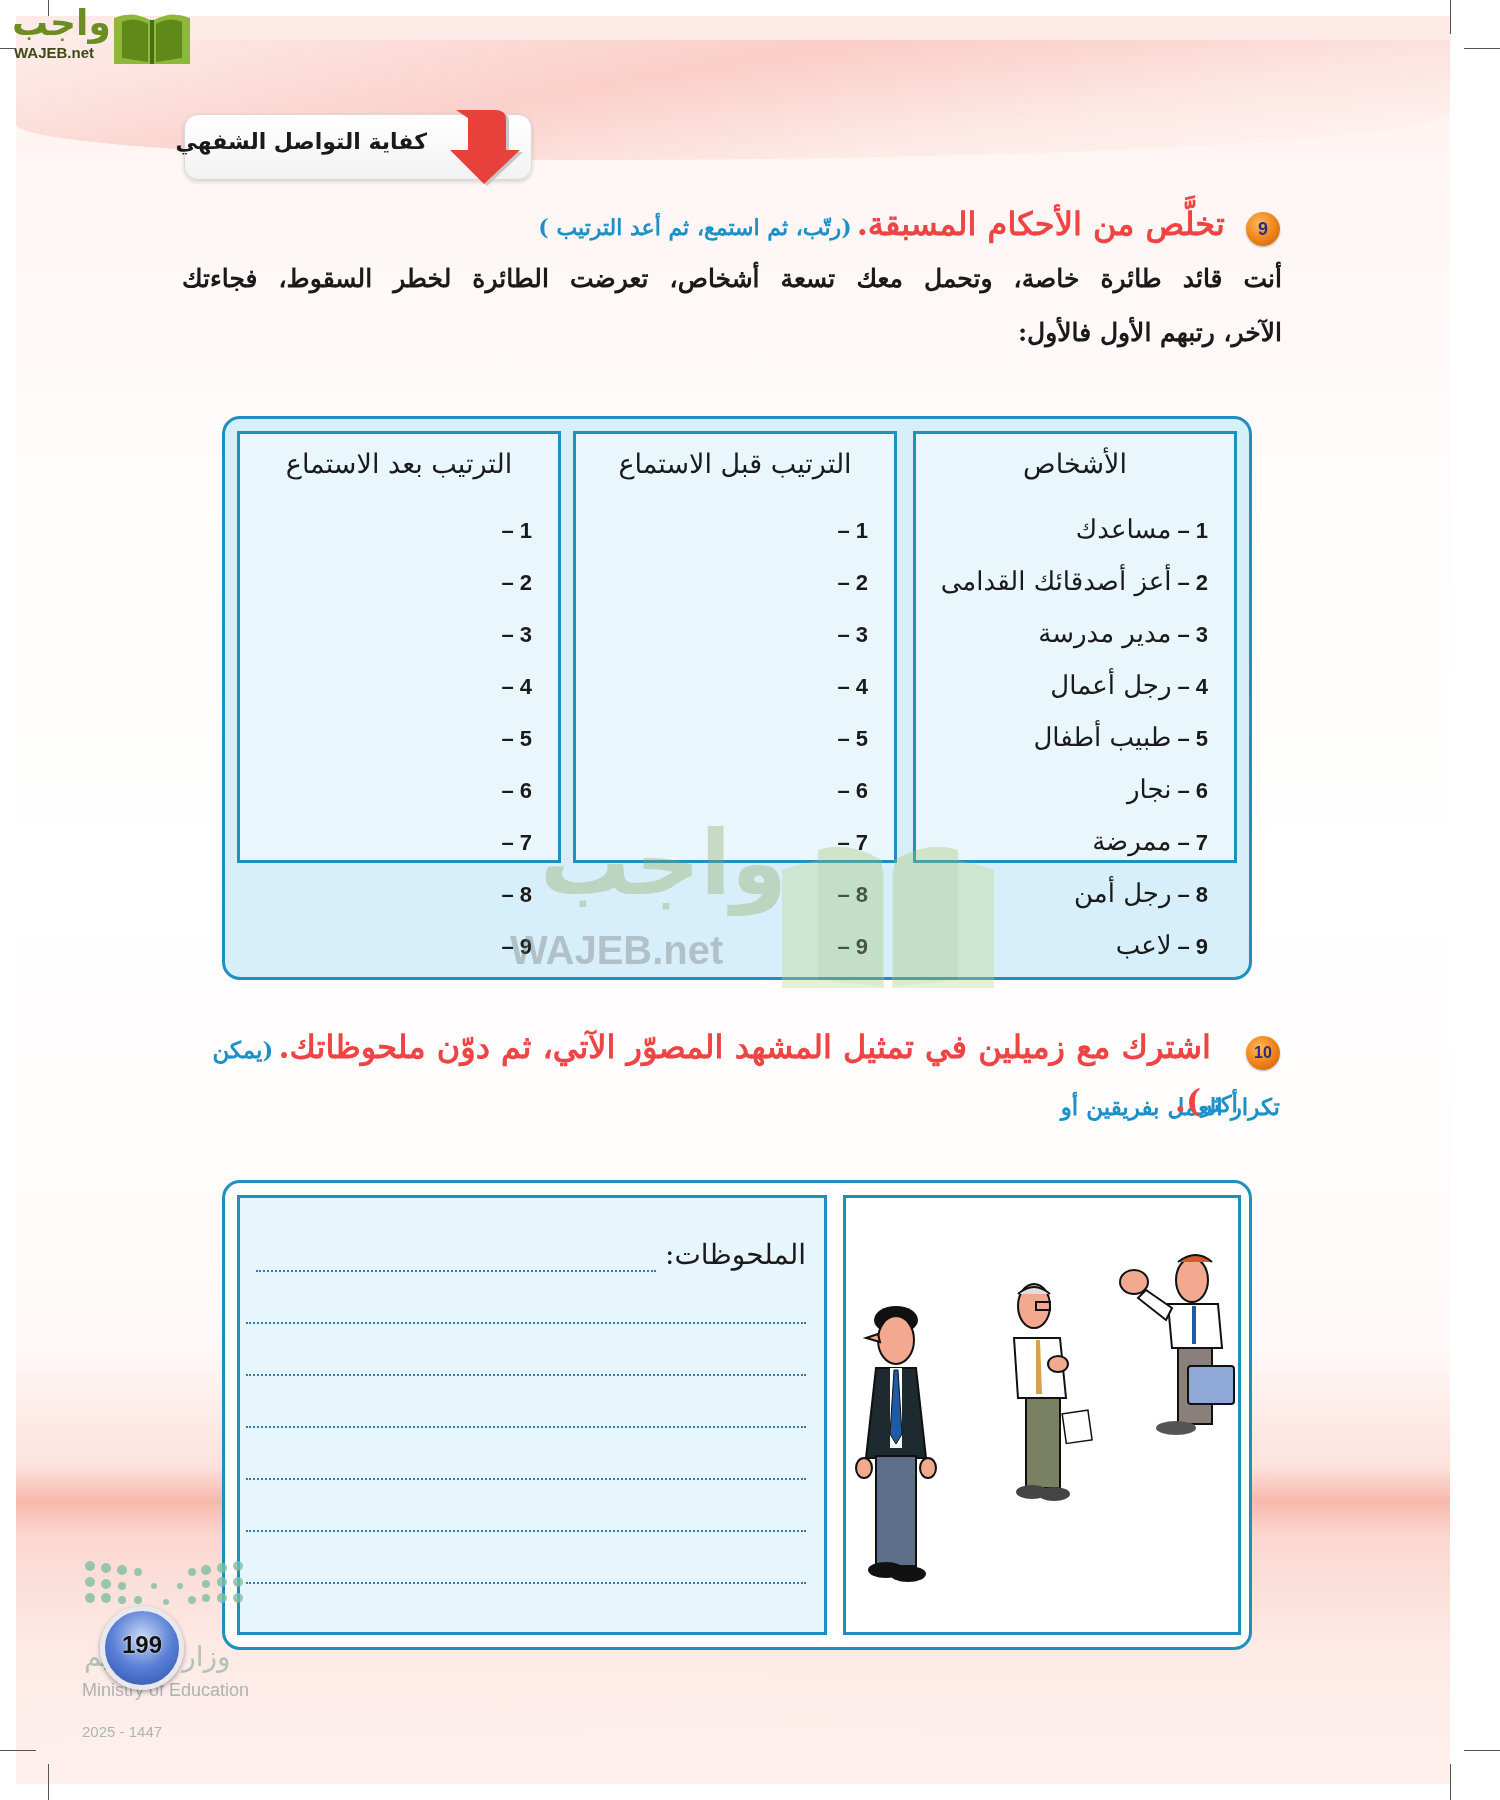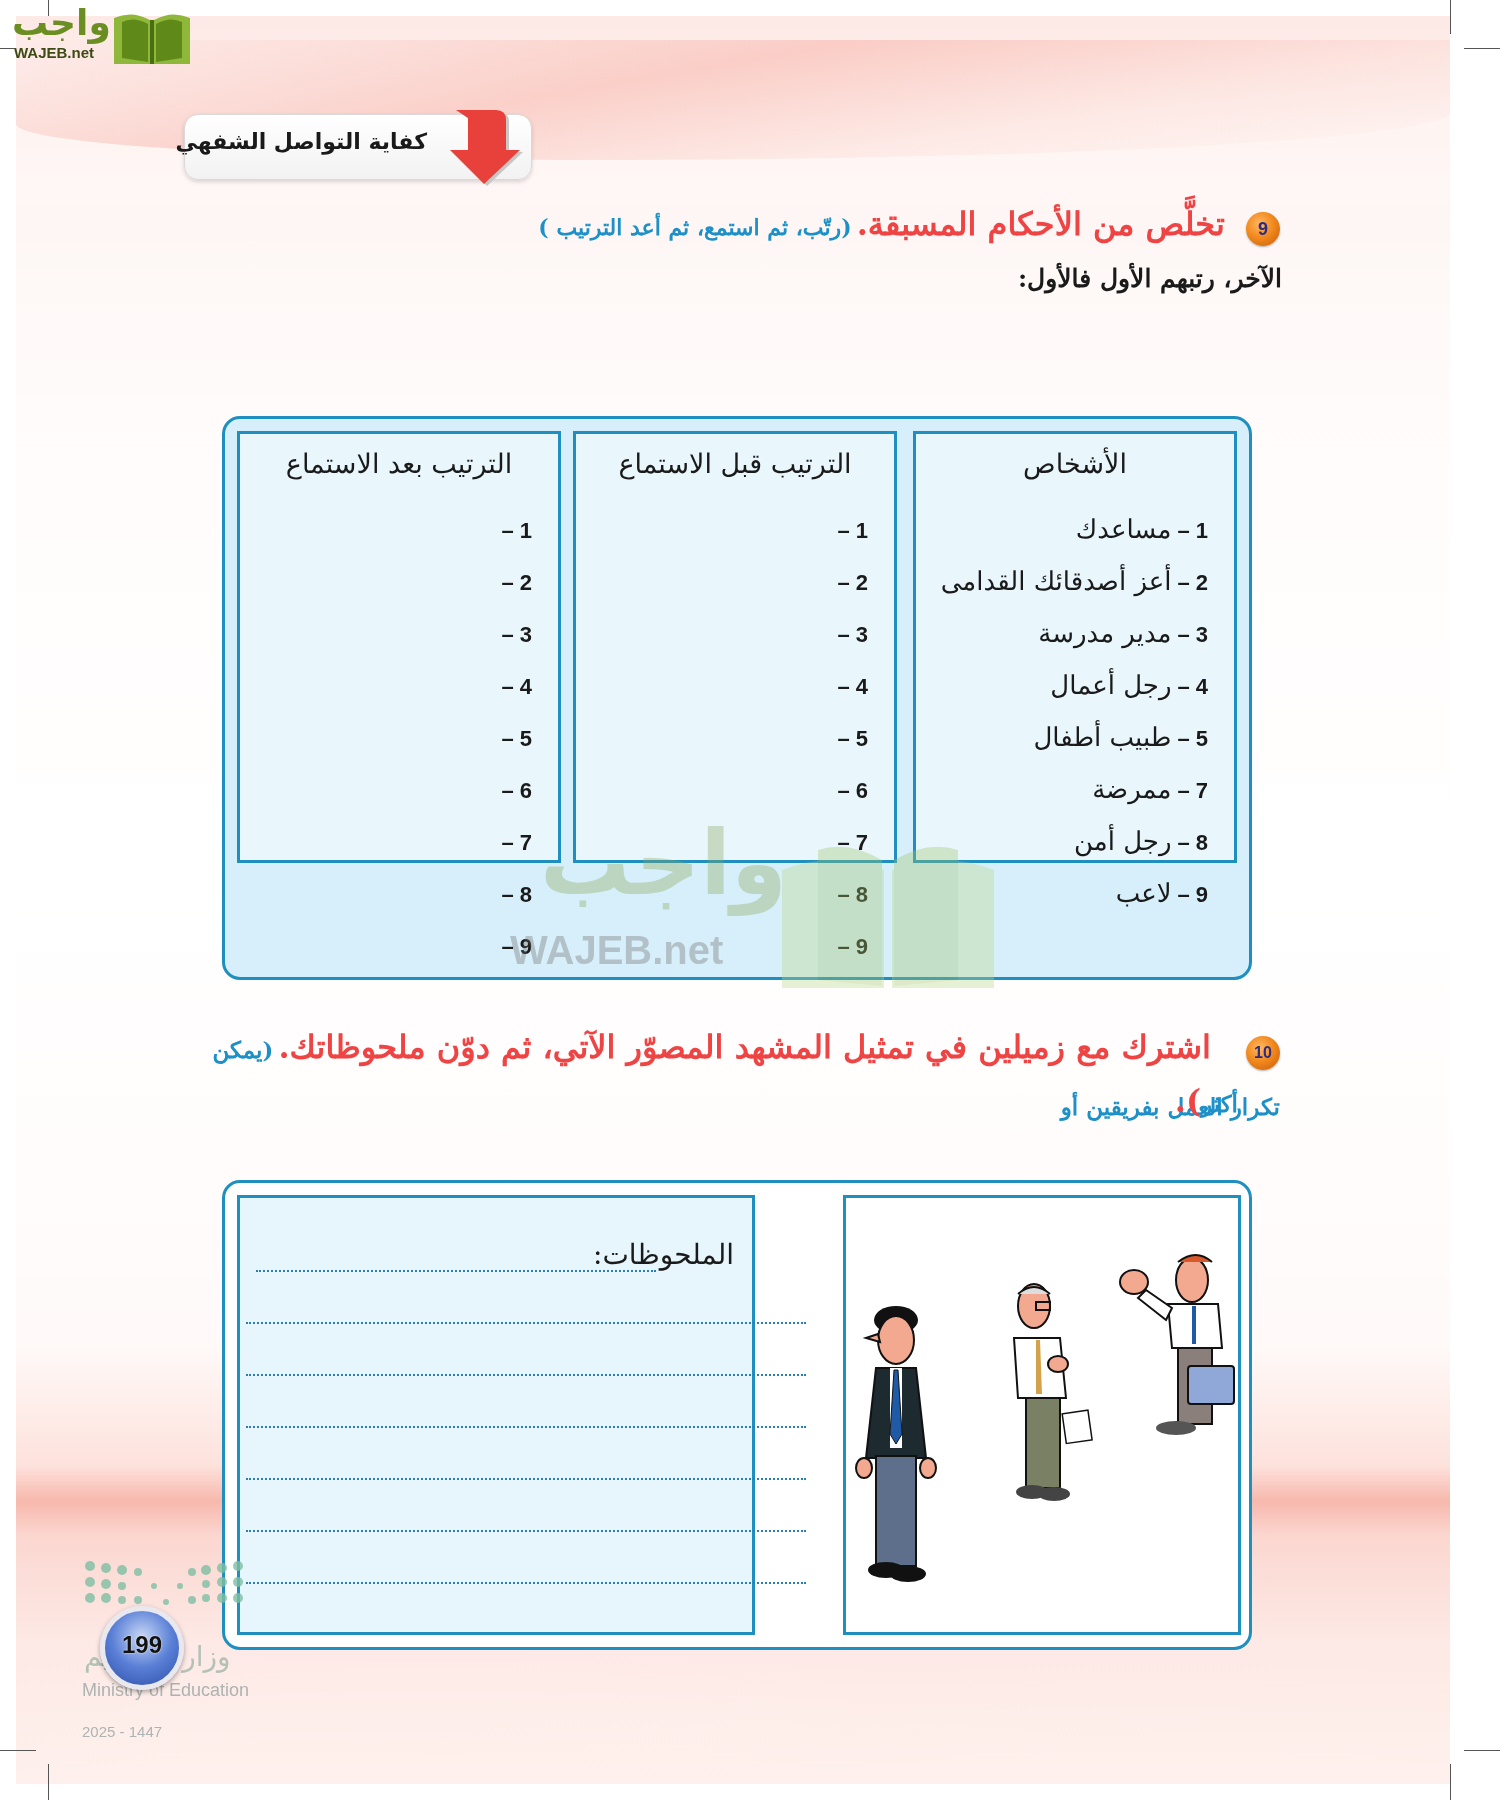--- a/index.html
+++ b/index.html
@@ -73,21 +73,21 @@
     .wm-mid-ar { position: absolute; left: 40px; top: 0px; font: bold 90px "DejaVu Sans", sans-serif; color: #8aa65a; }
     .wm-mid-en { position: absolute; left: 10px; top: 118px; font: bold 40px "Liberation Sans", sans-serif; color: #6e6e6e; }
     .wm-mid-book { position: absolute; left: 278px; top: 30px; width: 220px; height: 150px; }
 
     
     .notes-frame {
       position: absolute; left: 222px; top: 1180px; width: 1030px; height: 470px;
       border: 3px solid #1f8fc0; border-radius: 18px; background: #ffffff;
     }
     .notes-box {
-      position: absolute; left: 12px; top: 12px; width: 518px; height: 440px;
+      position: absolute; left: 12px; top: 12px; width: 590px; height: 440px;
       border: 3px solid #1f8fc0; background: #e7f6fc;
     }
     .notes-label { position: absolute; right: 18px; top: 40px; font: 28px "DejaVu Serif", serif; direction: rtl; }
     .dotline { position: absolute; border-bottom: 2px dotted #2a7fb0; height: 0; }
     .picture-box {
       position: absolute; left: 618px; top: 12px; width: 398px; height: 440px;
       border: 3px solid #1f8fc0; background: #ffffff;
     }
 
     
@@ -138,33 +138,35 @@
   <path d="M8 2 L48 2 Q58 2 58 12 L58 42 L72 42 L36 76 L2 42 L20 42 L20 10 Z" fill="#c7c7c7" transform="translate(3,2)"></path>
   <path d="M8 2 L48 2 Q58 2 58 12 L58 42 L72 42 L36 76 L2 42 L20 42 L20 10 Z" fill="#e8403a"></path>
 </svg>
 
 <div class="q-row" style="right:220px; top:205px; width:1100px;">
   <span class="badge">9</span>
   <span class="q-title" style="margin-right:16px;">تخلَّص من الأحكام المسبقة.</span>
   <span class="q-title q-hint" style="font-size:22px;margin-left:27px;">(رتّب، ثم استمع، ثم أعد الترتيب )</span>
 </div>
 <div class="q-row body-text" style="right:218px; top:252px; width:1100px;">
+  <div style="text-align:justify; text-align-last:justify;">أنت قائد طائرة خاصة، وتحمل معك تسعة أشخاص، تعرضت الطائرة لخطر السقوط، فجاءتك</div>
   <div>الآخر، رتبهم الأول فالأول:</div>
 </div>
 
 <div class="table-frame">
 
   <div class="col" style="right:12px; width:324px;">
     <div class="col-head">الأشخاص</div>
     <div class="col-list">
       <div class="col-item"><span class="num">1</span><span class="dash">–</span><span class="person">مساعدك</span></div>
       <div class="col-item"><span class="num">2</span><span class="dash">–</span><span class="person">أعز أصدقائك القدامى</span></div>
       <div class="col-item"><span class="num">3</span><span class="dash">–</span><span class="person">مدير مدرسة</span></div>
       <div class="col-item"><span class="num">4</span><span class="dash">–</span><span class="person">رجل أعمال</span></div>
       <div class="col-item"><span class="num">5</span><span class="dash">–</span><span class="person">طبيب أطفال</span></div>
+      <div class="col-item"><span class="num">6</span><span class="dash">–</span><span class="person">نجار</span></div>
       <div class="col-item"><span class="num">7</span><span class="dash">–</span><span class="person">ممرضة</span></div>
       <div class="col-item"><span class="num">8</span><span class="dash">–</span><span class="person">رجل أمن</span></div>
       <div class="col-item"><span class="num">9</span><span class="dash">–</span><span class="person">لاعب</span></div>
     </div>
   </div>
 
   <div class="col" style="right:352px; width:324px;">
     <div class="col-head">الترتيب قبل الاستماع</div>
     <div class="col-list">
       <div class="col-item"><span class="num">1</span><span class="dash">–</span></div>

